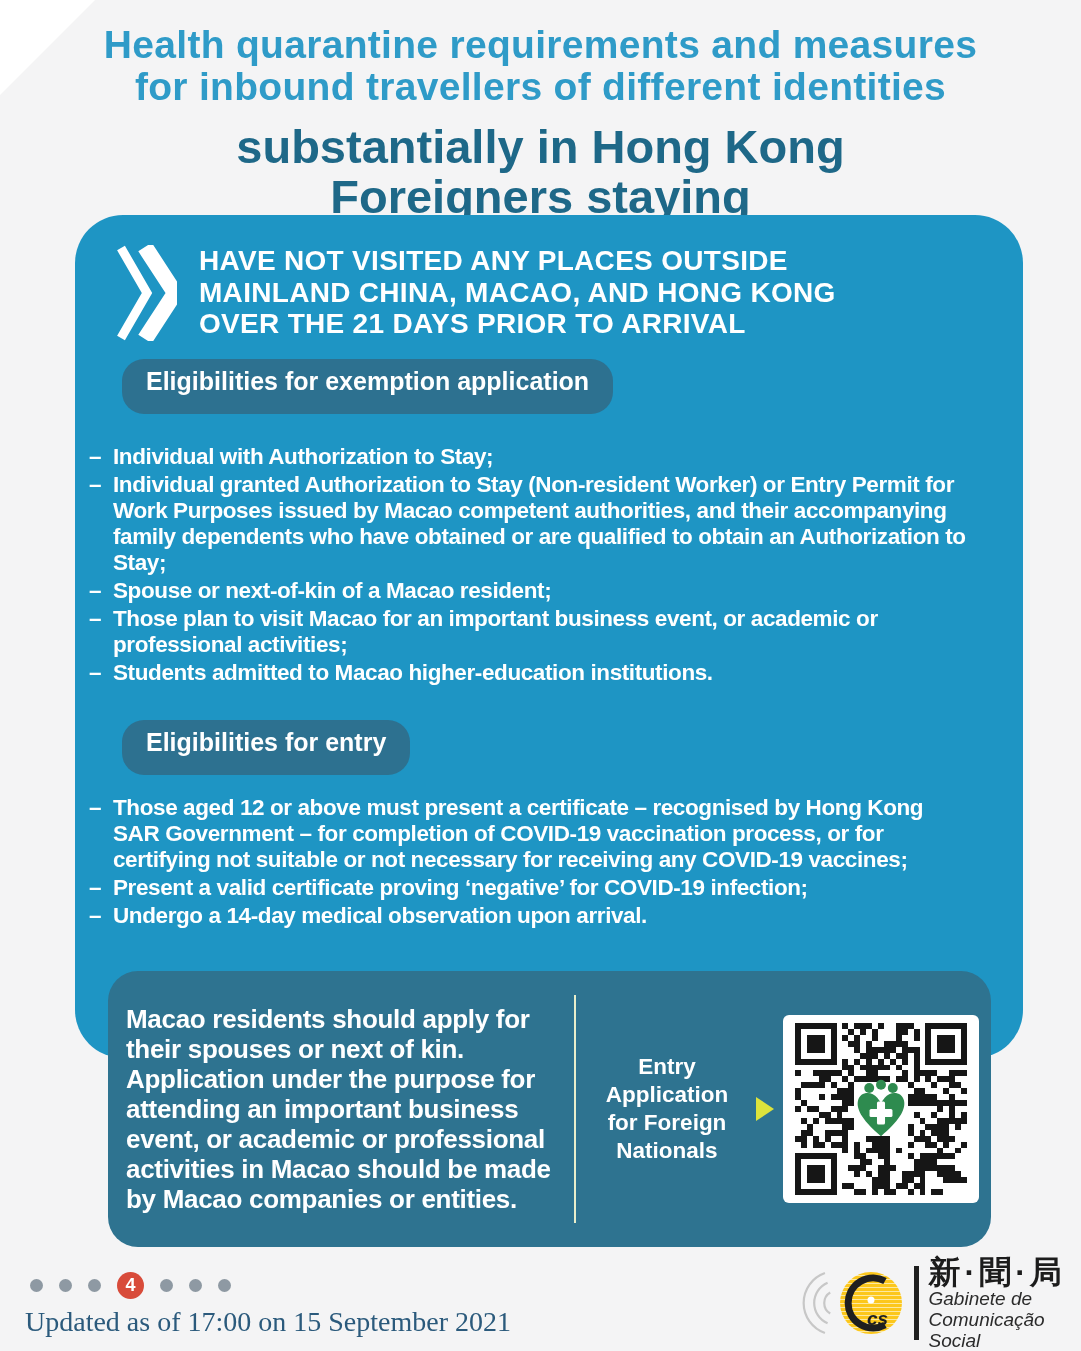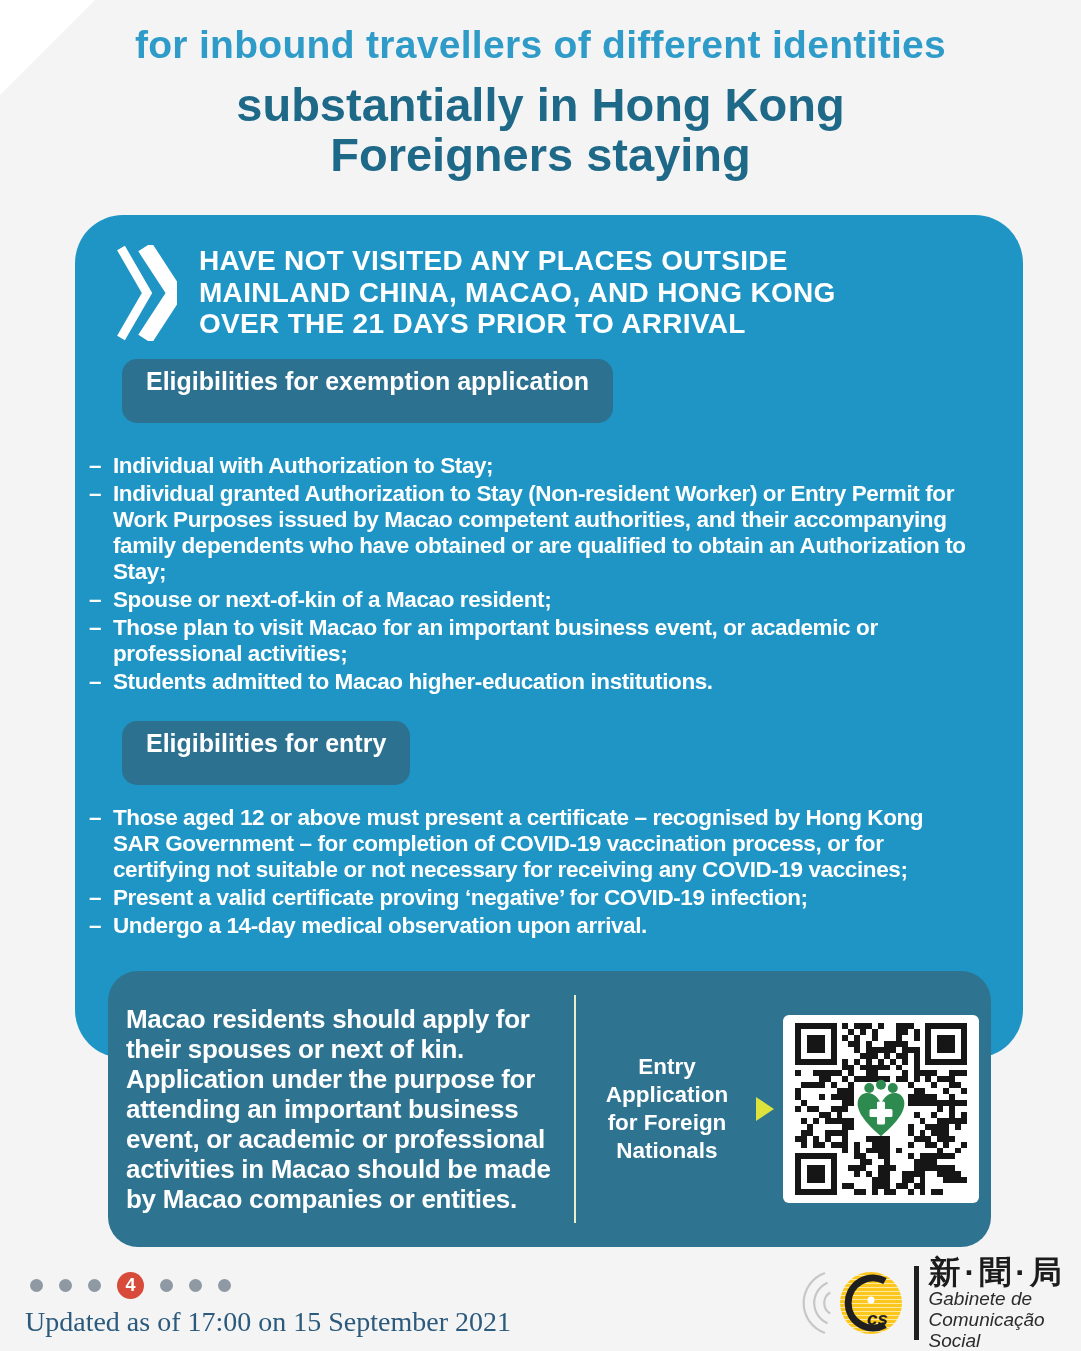--- a/index.html
+++ b/index.html
@@ -12,23 +12,23 @@
   html,body{width:1081px;height:1351px;}
   body{background:var(--page-bg);font-family:"Liberation Sans",sans-serif;position:relative;overflow:hidden;}
   .corner{position:absolute;top:0;left:0;width:0;height:0;border-top:95px solid #ffffff;border-right:95px solid transparent;}
   .header{position:absolute;top:24px;left:0;width:100%;text-align:center;}
   .title-line{color:var(--title);font-size:39px;font-weight:bold;line-height:42px;letter-spacing:.3px;}
   .subtitle{margin-top:14px;}
   .subtitle-line{color:var(--subtitle);font-size:47px;font-weight:bold;line-height:50px;}
   .card{position:absolute;left:75px;top:215px;width:948px;height:843px;background:var(--card-blue);border-radius:48px;}
   .card-header{display:flex;gap:22px;margin:30px 0 0 40px;align-items:flex-start;}
   .card-heading div{color:#fff;font-size:28px;font-weight:bold;line-height:31.5px;letter-spacing:.3px;white-space:nowrap;}
-  .badge{display:inline-block;margin-left:47px;background:var(--badge-teal);color:#fff;font-size:25px;font-weight:bold;padding:8px 24px 27px;border-radius:15px;}
+  .badge{display:inline-block;margin-left:47px;background:var(--badge-teal);color:#fff;font-size:25px;font-weight:bold;padding:8px 24px 18px;border-radius:22px;}
   .badge.b1{margin-top:18px;}
-  .badge.b2{margin-top:24px;}
+  .badge.b2{margin-top:32px;}
   ul.blist{list-style:none;margin:30px 0 0 14px;width:885px;}
   ul.blist.l2{margin-top:20px;}
   ul.blist li{display:flex;color:#fff;font-size:22.5px;font-weight:bold;line-height:26px;letter-spacing:-.4px;margin-bottom:2px;}
   ul.blist .dash{flex:none;width:24px;}
   .note{position:absolute;left:33px;top:756px;width:883px;height:276px;background:var(--note-teal);border-radius:30px;display:flex;align-items:center;padding:18px 12px 18px 18px;}
   .note-text{width:460px;color:#fff;font-size:26px;font-weight:bold;line-height:30px;letter-spacing:-.3px;}
   .vdiv{flex:none;width:2px;height:228px;background:var(--divider);margin-left:10px;}
   .qr-label{flex:none;width:170px;margin-left:6px;text-align:center;color:#fff;font-size:22.5px;font-weight:bold;line-height:28px;}
   .arrow{flex:none;width:0;height:0;border-left:18px solid var(--arrow);border-top:12px solid transparent;border-bottom:12px solid transparent;margin-left:4px;}
   .qr-box{flex:none;width:196px;height:188px;background:#fff;border-radius:6px;margin-left:9px;position:relative;display:flex;align-items:center;justify-content:center;}
@@ -44,20 +44,21 @@
   .gcs-bar{flex:none;width:5px;height:74px;background:var(--logo-dark);margin:0 10px 0 12px;}
   .gcs-cjk{color:#1c1c1c;font-size:32px;font-weight:bold;letter-spacing:4px;line-height:32px;}
   .gcs-pt{color:#2b2b2b;font-size:19px;font-style:italic;line-height:21px;}
 </style>
 </head>
 <body>
 
 <div class="corner"></div>
 
 <div class="header">
+  <div class="title-line">Health quarantine requirements and measures</div>
   <div class="title-line">for inbound travellers of different identities</div>
   <div class="subtitle">
     <div class="subtitle-line">substantially in Hong Kong</div>
     <div class="subtitle-line">Foreigners staying</div>
   </div>
 </div>
 
 <section class="card">
   <div class="card-header">
     <svg width="62" height="96" viewBox="0 0 62 96">

